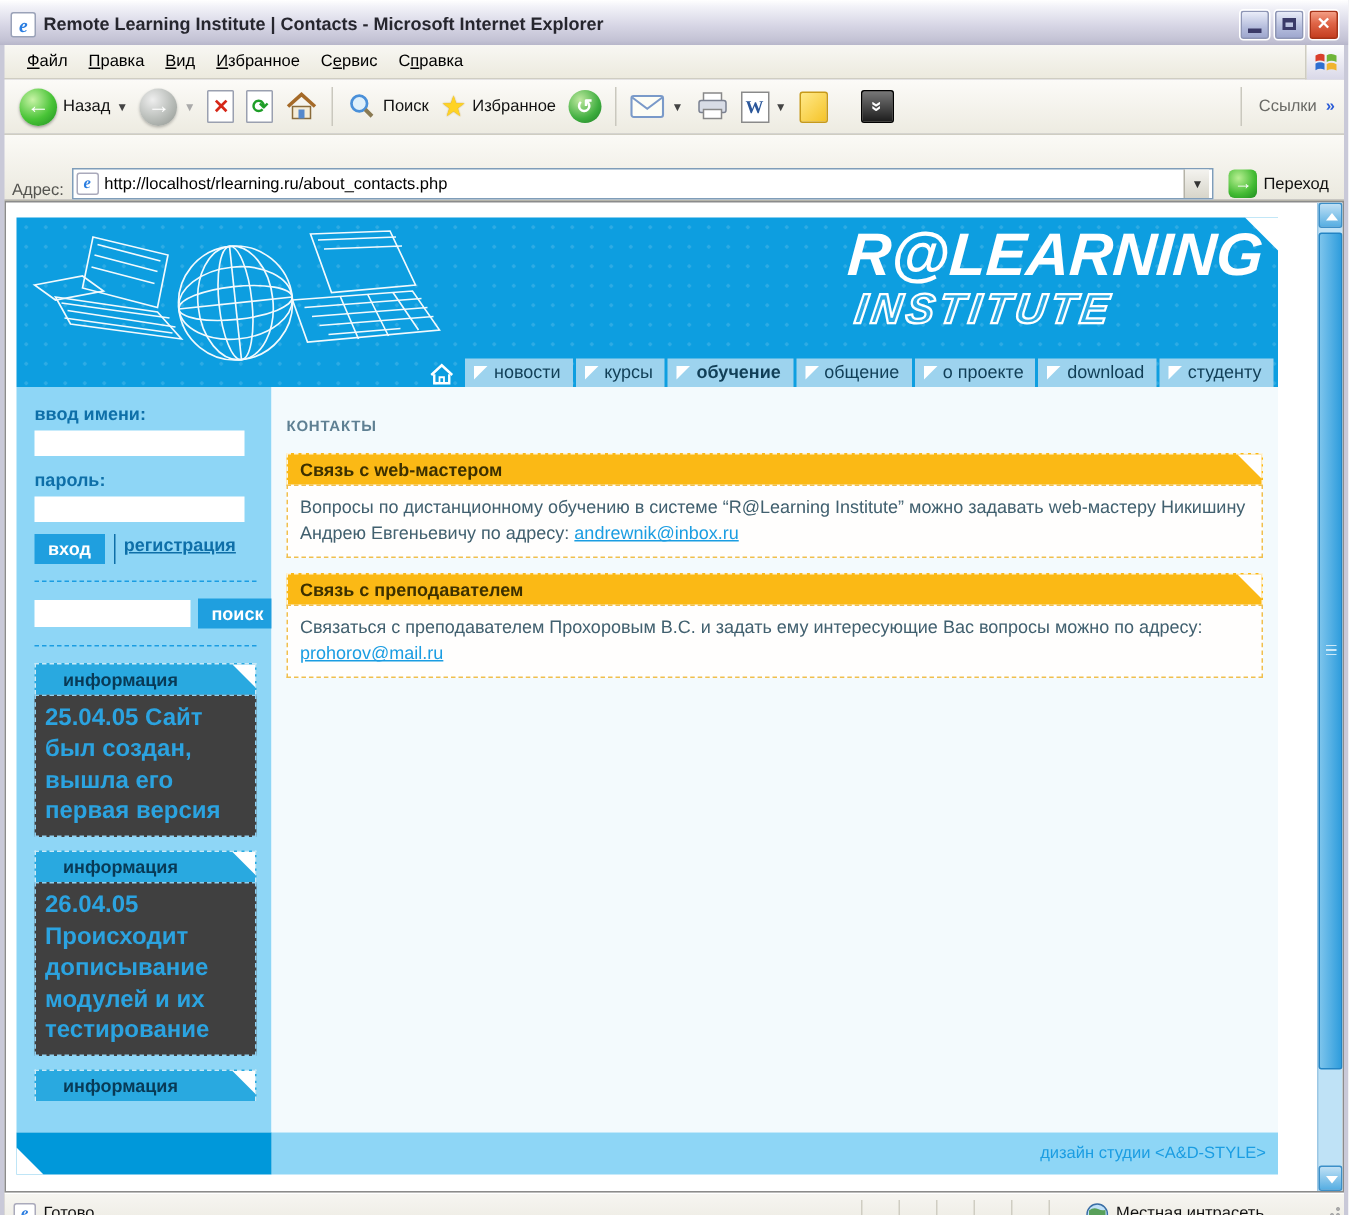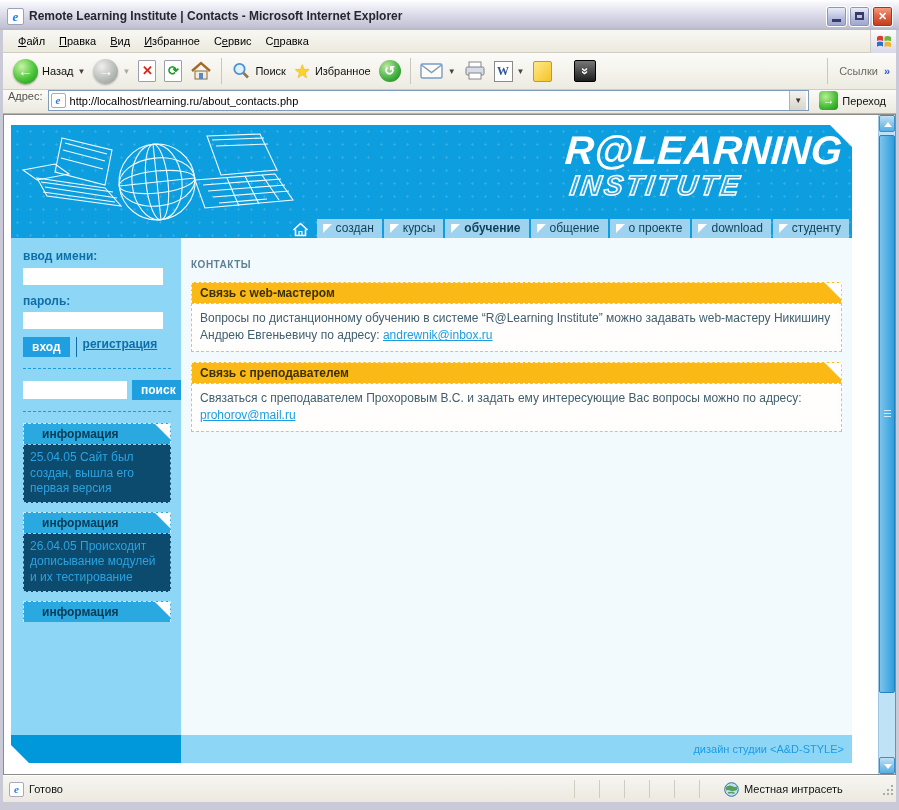--- a/index.html
+++ b/index.html
@@ -47,22 +47,22 @@
   .darkbox { width:22px; height:22px; border-radius:2px; background:linear-gradient(180deg,#777,#1d1d1d);
     color:#fff; text-align:center; font:bold 13px/20px "Liberation Sans",sans-serif; border:1px solid #000; }
   .darkbox span { display:inline-block; transform:rotate(90deg); }
   .links-zone { margin-left:auto; display:flex; align-items:center; gap:6px; color:#6a6a66; }
   .chev { color:#2a5bd7; font-weight:bold; font-size:11px; }
   .star { color:#ffd324; font-size:19px; text-shadow:0 0 1px #b8860b; }
   .wordico { width:19px; height:21px; background:#fff; border:1px solid #8a8a8a; color:#2b579a;
     font:bold 12px/19px "Liberation Serif",serif; text-align:center; }
 
   
-  .addrbar { height:24px; margin:0 3px; background:linear-gradient(180deg,#fbfaf6,#ebe9df);
-    border-bottom:1px solid #b7b5aa; display:flex; align-items:flex-start; padding:0 5px; gap:5px; }
+  .addrbar { height:44px; margin:0 3px; background:linear-gradient(180deg,#fbfaf6,#ebe9df);
+    border-bottom:1px solid #b7b5aa; display:flex; align-items:flex-end; padding:0 5px; gap:5px; }
   .addr-label { font-size:11px; color:#545450; }
   .addr-input { flex:1; height:21px; background:#fff; border:1px solid #7f9db9; display:flex; align-items:center; padding:0 2px; }
   .addr-input .pageico { width:15px; height:15px; border:1px solid #aab; border-radius:2px; color:#2a7de0;
     font:bold italic 11px/13px "Liberation Serif",serif; text-align:center; margin-right:4px; background:#fff; }
   .addr-input input { flex:1; border:none; outline:none; font:11px "Liberation Sans",sans-serif; color:#000; }
   .addr-dd { width:17px; height:19px; background:linear-gradient(180deg,#f4f3ef,#d7d5ca); border-left:1px solid #b5b3a8;
     text-align:center; font-size:8px; line-height:19px; color:#333; }
   .gobtn { display:flex; align-items:center; gap:4px; font-size:11px; color:#111; padding:1px 5px; }
   .go-c { width:19px; height:19px; border-radius:4px; background:radial-gradient(circle at 35% 30%,#b8ef92,#43bb33 60%,#1d8c20);
     color:#fff; text-align:center; font:bold 12px/18px "Liberation Sans",sans-serif; }
@@ -94,21 +94,21 @@
   .sb-row { margin-top:8px; display:flex; }
   .sb-btn { background:#1f9fdf; color:#fff; border:none; font:bold 12px "Liberation Sans",sans-serif; padding:3px 9px; }
   .reg-link { font-size:12px; font-weight:bold; color:#0e6fa8; text-decoration:underline; border-left:1px solid #0e6fa8; padding-left:6px; margin-left:6px; }
   .dashes { border:none; border-top:1px dashed #1b9de2; margin:11px 2px 11px 0; }
   .srch-row { display:flex; align-items:center; gap:5px; }
   .srch-input { width:104px; height:18px; border:none; background:#fff; font:12px "Liberation Sans",sans-serif; padding:0 3px; outline:none; }
   .info-block { margin:0 2px 9px 0; }
   .ib-head { position:relative; background:#29a9e0; color:#083a56; font-size:12px; font-weight:bold; padding:3px 18px;
     border:1px dashed rgba(255,255,255,.75); border-bottom:none; }
   .ib-head .tri { position:absolute; top:0; right:0; width:0; height:0; border-top:15px solid #fff; border-left:15px solid transparent; }
-  .ib-body { background:#0c4a6e; border:1px dashed #8fd0f0; color:#2ba3e0; font-size:12px; line-height:1.3; padding:5px 6px; }
+  .ib-body { background:#404040; border:1px dashed #8fd0f0; color:#2ba3e0; font-size:16px; line-height:1.3; padding:5px 6px;font-weight:bold; }
 
   .content { flex:1; background:#f3fafd; padding:9px 10px 0 10px; font-size:12px; }
   .c-head { font-size:10px; font-weight:bold; color:#5f8093; margin:12px 0 12px; letter-spacing:.5px; }
   .sec { margin-bottom:10px; }
   .sec-head { position:relative; background:#fbb915; color:#3d3000; font-weight:bold; font-size:12px; padding:3px 8px;
     border:1px dashed rgba(255,255,255,.85); border-bottom:none; }
   .sec-head .tri { position:absolute; top:0; right:0; width:0; height:0; border-top:16px solid #fff; border-left:16px solid transparent; }
   .sec-body { background:#fffefd; border:1px dashed #f0bf4e; color:#41606f; line-height:1.45; padding:6px 8px; }
   .sec-body a { color:#1b9de2; }
 
@@ -295,21 +295,21 @@
         <div class="navrow">
           <div class="homebtn">
             <svg width="17" height="15" viewBox="0 0 17 15" fill="none" stroke="#fff" stroke-width="1.6">
                 <path d="M1.5 8 L8.5 1.5 L15.5 8"></path>
                 <path d="M3.5 7.5 V13.5 H13.5 V7.5"></path>
                 <path d="M7 13.5 V9.5 H10 V13.5" stroke-width="1.2"></path>
               </svg>
           </div>
           <div class="tab">
               <span class="flagico"></span>
-              <span>создан</span>
+              <span>новости</span>
             </div>
           <div class="tab">
               <span class="flagico"></span>
               <span>курсы</span>
             </div>
           <div class="tab active">
               <span class="flagico"></span>
               <span>обучение</span>
             </div>
           <div class="tab">

